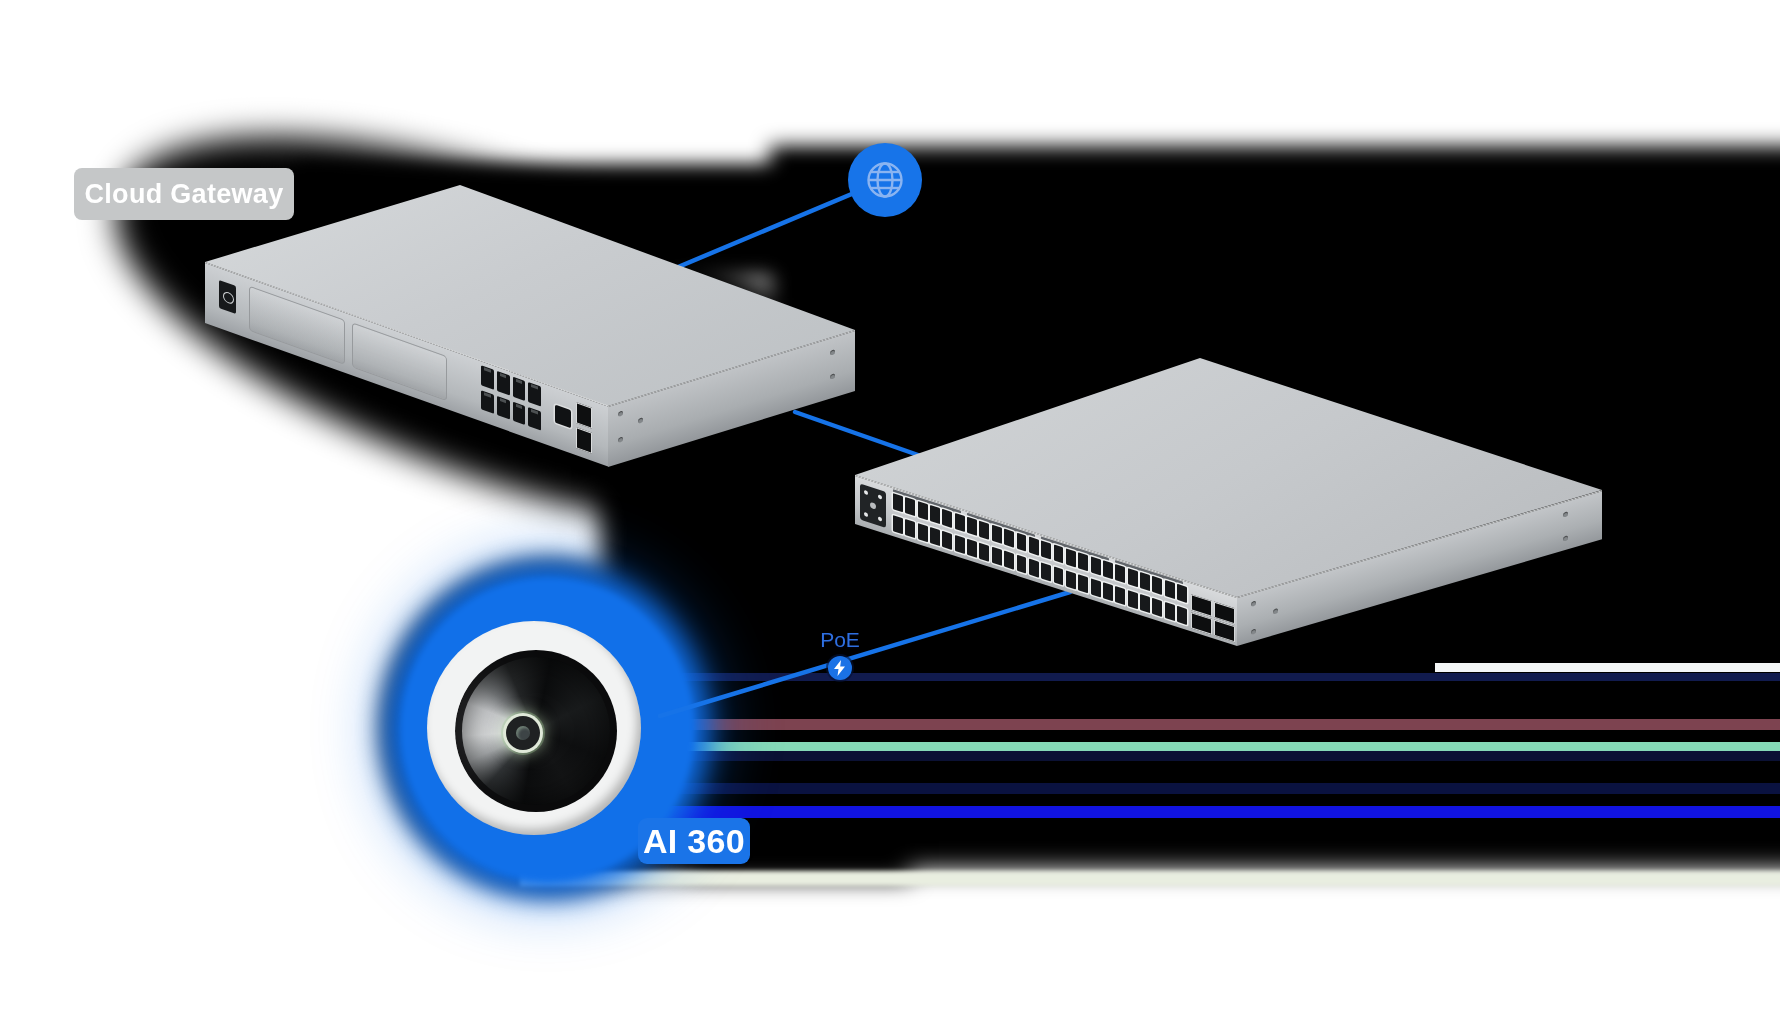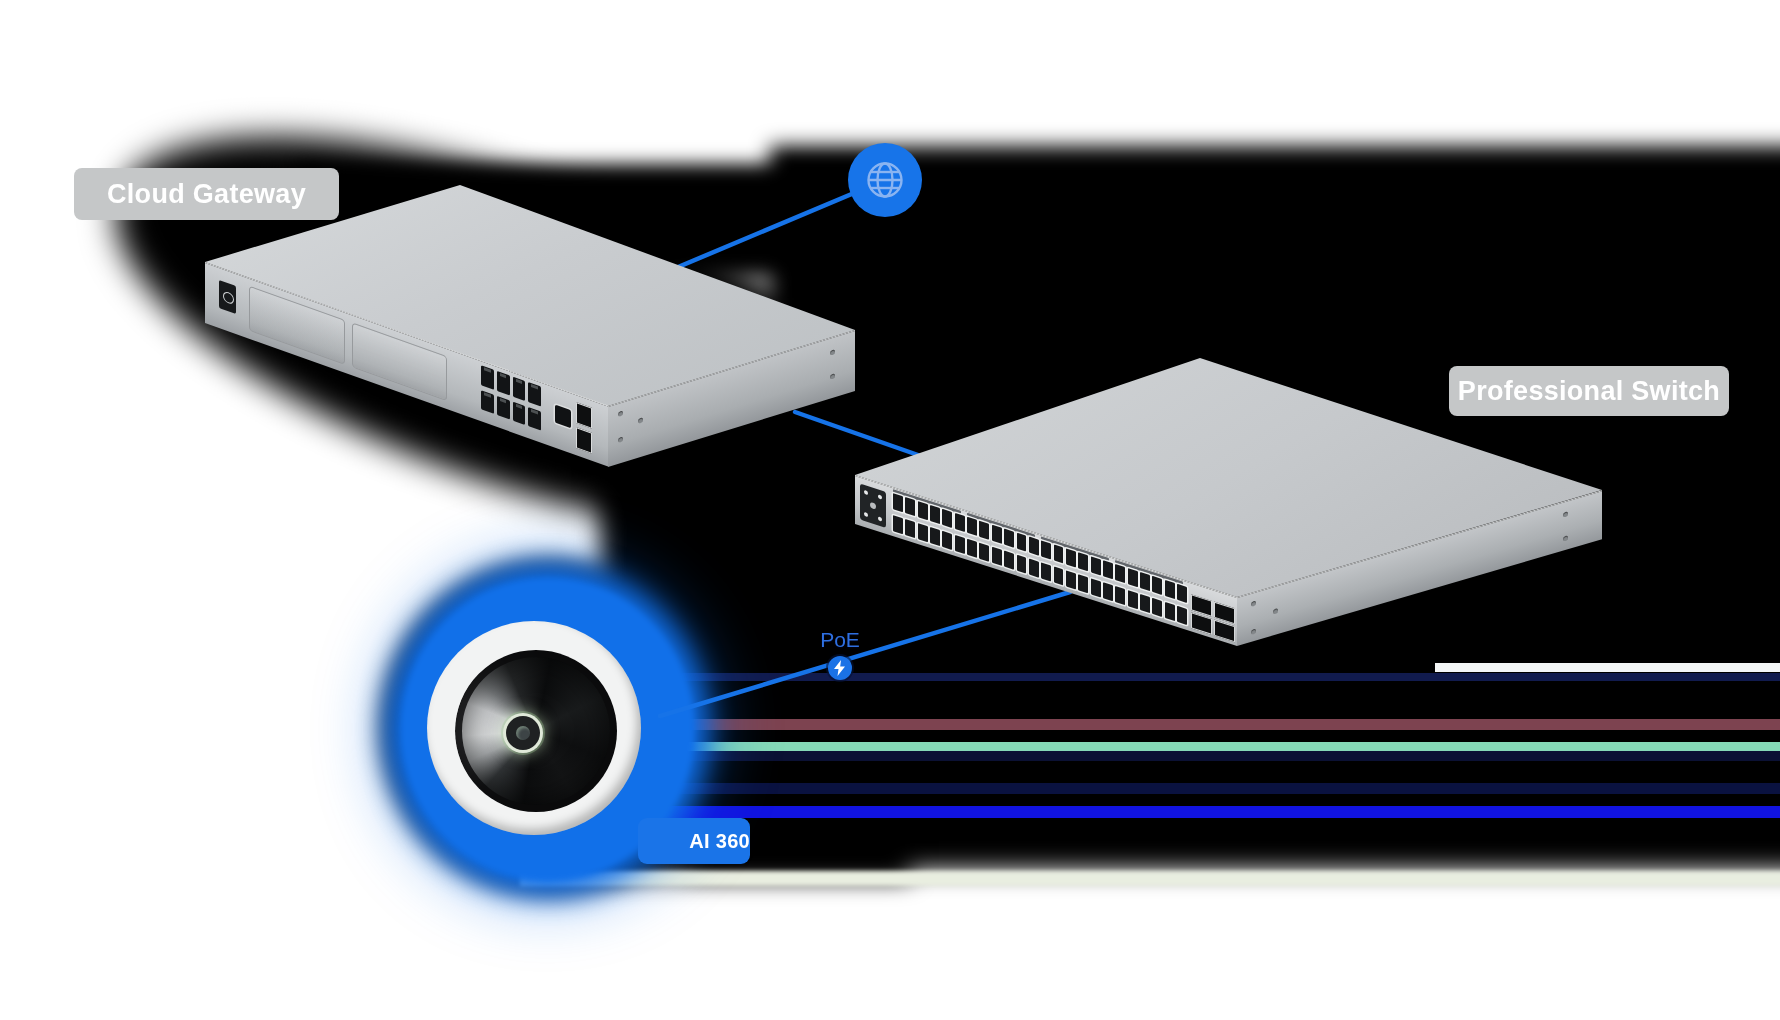--- a/index.html
+++ b/index.html
@@ -110,24 +110,24 @@
   .camera-lens{position:absolute;left:506px;top:716px;width:34px;height:34px;z-index:47;
     border-radius:50%;background:#1f2122;
     box-shadow:0 0 0 3px #e0e9d9,0 0 0 5px rgba(160,200,150,.35),0 0 14px 5px rgba(212,240,200,.5);}
   .camera-lens::after{content:"";position:absolute;left:10px;top:10px;width:14px;height:14px;
     border-radius:50%;background:#3d4446;box-shadow:inset 2px 2px 3px rgba(190,220,190,.4);}
 
   
   .label-badge{position:absolute;z-index:60;display:flex;align-items:center;justify-content:center;
     background:#c5c7c8;border-radius:8px;color:#fff;font-weight:700;font-size:27px;
     letter-spacing:.3px;}
-  .lb-gateway{left:74px;top:168px;width:265px;height:52px;}
+  .lb-gateway{left:74px;top:168px;width:220px;height:52px;}
   .lb-switch{left:1449px;top:366px;width:280px;height:50px;}
-  .lb-camera{left:638px;top:818px;width:112px;height:46px;background:#1a74e8;font-size:20px;
-    border-radius:9px;justify-content:flex-end;}
+  .lb-camera{left:638px;top:818px;width:112px;height:46px;background:#1a74e8;font-size:34px;
+    border-radius:9px;}
 
   
   .globe{position:absolute;left:848px;top:143px;width:74px;height:74px;z-index:60;}
 
   
   .poe-wrap{position:absolute;left:800px;top:628px;width:80px;height:56px;z-index:60;}
   .poe-text{position:absolute;left:0;right:0;top:0;text-align:center;color:#2e6fe0;
     font-size:21px;font-weight:400;text-shadow:0 1px 2px rgba(2,8,40,.65);}
   .poe-badge{position:absolute;left:28px;top:28px;width:24px;height:24px;border-radius:50%;
     background:#1a72e6;box-shadow:0 0 0 2px rgba(5,18,55,.6);display:flex;
@@ -271,23 +271,20 @@
     <div class="screw" style="left:326px;top:34px"></div>
   </div>
 
   <div class="camera-ring"></div>
   <div class="camera-dome"></div>
   <div class="camera-lens"></div>
 
   <div class="label-badge lb-gateway">
     <span>Cloud Gateway</span>
   </div>
-  <div class="label-badge lb-switch">
-    <span>Professional Switch</span>
-  </div>
   <div class="label-badge lb-camera">
     <span>AI 360</span>
   </div>
 
   <div class="globe">
     <svg width="74" height="74" viewBox="0 0 74 74">
       <circle cx="37" cy="37" r="37" fill="#1774e9"></circle>
       <g stroke="#8ab4f1" stroke-width="2.4" fill="none">
         <circle cx="37" cy="37" r="16.5"></circle>
         <ellipse cx="37" cy="37" rx="7.5" ry="16.5"></ellipse>

